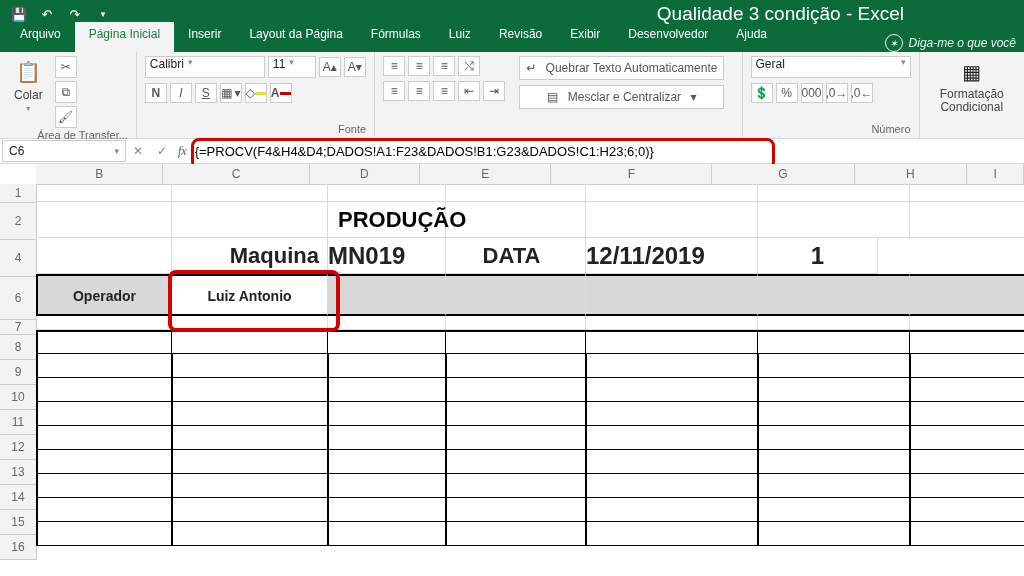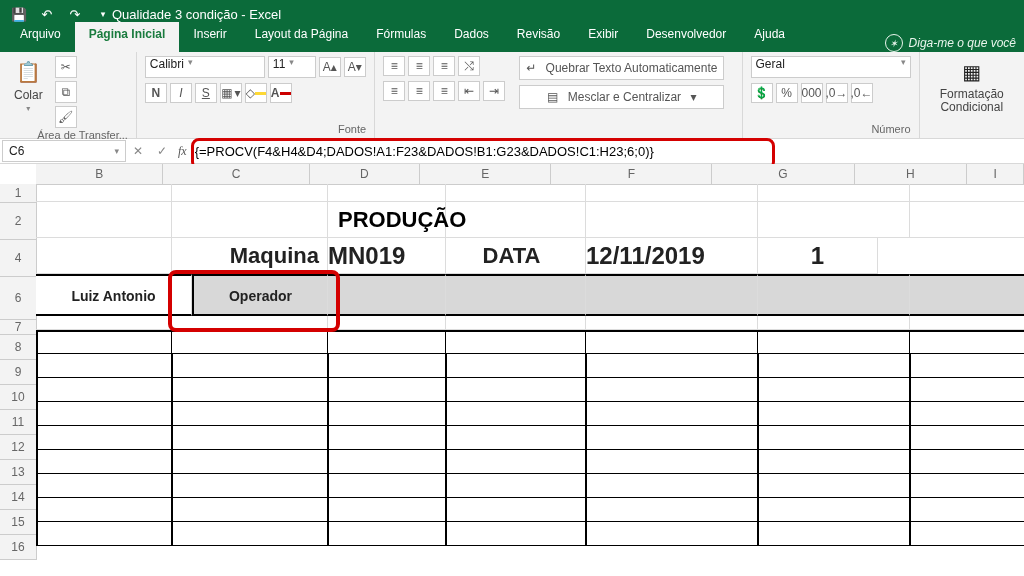--- a/index.html
+++ b/index.html
@@ -1,22 +1,22 @@
 <!DOCTYPE html>
 <html><head>
 <meta charset="utf-8">
 <style>
 html,body{margin:0;padding:0;font-family:"Segoe UI",Arial,sans-serif;font-size:12px;background:#fff;color:#222;width:1024px;height:576px;overflow:hidden}
 .titlebar{height:28px;background:#0b6b3a;display:flex;align-items:center;color:#fff}
 .qat{display:flex;align-items:center;gap:10px;padding-left:10px}
 .qat .ico{width:18px;height:18px;display:flex;align-items:center;justify-content:center;font-size:13px;color:#fff}
-.title-center{flex:1;text-align:left;font-size:13px}
+.title-center{flex:1;text-align:right;font-size:19px}
 .tabs{height:24px;background:#0b6b3a;display:flex;align-items:flex-end;padding-left:6px;gap:0;color:#fff}
 .tab{padding:5px 14px 11px;font-size:12px;cursor:pointer}
-.tab.active{background:#f3f3f3;color:#197b3e;font-weight:700}
+.tab.active{background:#f3f3f3;color:#197b3e;font-weight:400}
 .tell{margin-left:auto;display:flex;align-items:center;gap:6px;padding-right:8px;color:#e9f5ec;font-style:italic}
 .bulb{width:16px;height:16px;border:1px solid #e9f5ec;border-radius:50%;display:flex;align-items:center;justify-content:center;font-size:10px}
 .ribbon{height:86px;background:#f3f3f3;border-bottom:1px solid #d8d8d8;display:flex}
 .grp{border-right:1px solid #d8d8d8;display:flex;flex-direction:column;justify-content:space-between;padding:4px 8px 1px}
 .grp-body{display:flex;align-items:flex-start;gap:6px}
 .grp-label{font-size:11px;color:#666;text-align:right;padding:1px 0 2px;position:relative}
 .bigbtn{display:flex;flex-direction:column;align-items:center;gap:2px;padding:2px 6px}
 .bigbtn .ic{width:28px;height:28px;display:flex;align-items:center;justify-content:center;font-size:20px}
 .minibtn{width:20px;height:20px;border:1px solid #ccc;background:#fff;display:flex;align-items:center;justify-content:center;font-size:12px;color:#555}
 .combo{height:20px;border:1px solid #ccc;background:#fff;display:flex;padding:0 4px;gap:4px;font-size:12px}
@@ -69,21 +69,21 @@
   <div class="title-center">Qualidade 3 condição - Excel</div>
   <div style="width:120px"></div>
 </div>
 
 <div class="tabs">
   <div class="tab">Arquivo</div>
   <div class="tab active">Página Inicial</div>
   <div class="tab">Inserir</div>
   <div class="tab">Layout da Página</div>
   <div class="tab">Fórmulas</div>
-  <div class="tab">Dados</div>
+  <div class="tab">Luiz</div>
   <div class="tab">Revisão</div>
   <div class="tab">Exibir</div>
   <div class="tab">Desenvolvedor</div>
   <div class="tab">Ajuda</div>
   <div class="tell">
     <span class="bulb">✶</span>
     <span>Diga-me o que você</span>
   </div>
 </div>
 
@@ -255,22 +255,22 @@
       <div class="cell cB" style="height:36px"></div>
       <div class="cell cC lbl4" style="height:36px;line-height:36px">Maquina</div>
       <div class="cell cD val4" style="height:36px;line-height:36px">MN019</div>
       <div class="cell cE lbl4" style="height:36px;line-height:36px;text-align:center">DATA</div>
       <div class="cell cF val4" style="height:36px;line-height:36px">12/11/2019</div>
       <div class="cell cH val4" style="height:36px;line-height:36px;text-align:center">1</div>
 
     </div>
 
     <div class="cellrow" style="height:42px">
+      <div class="cell cB hdrband hdrtxt" style="height:42px;border-left:2px solid #000">Operador</div>
       <div class="cell cC hdrband hdrtxt" style="height:42px;background:#fff">Luiz Antonio</div>
-      <div class="cell cB hdrband hdrtxt" style="height:42px;border-left:2px solid #000">Operador</div>
       <div class="cell cD hdrband" style="height:42px"></div>
       <div class="cell cE hdrband" style="height:42px"></div>
       <div class="cell cF hdrband" style="height:42px"></div>
       <div class="cell cG hdrband" style="height:42px"></div>
       <div class="cell cH hdrband" style="height:42px;border-right:2px solid #000"></div>
 
     </div>
 
     <div class="cellrow" style="height:14px">
       <div class="cell cB" style="height:14px"></div>

